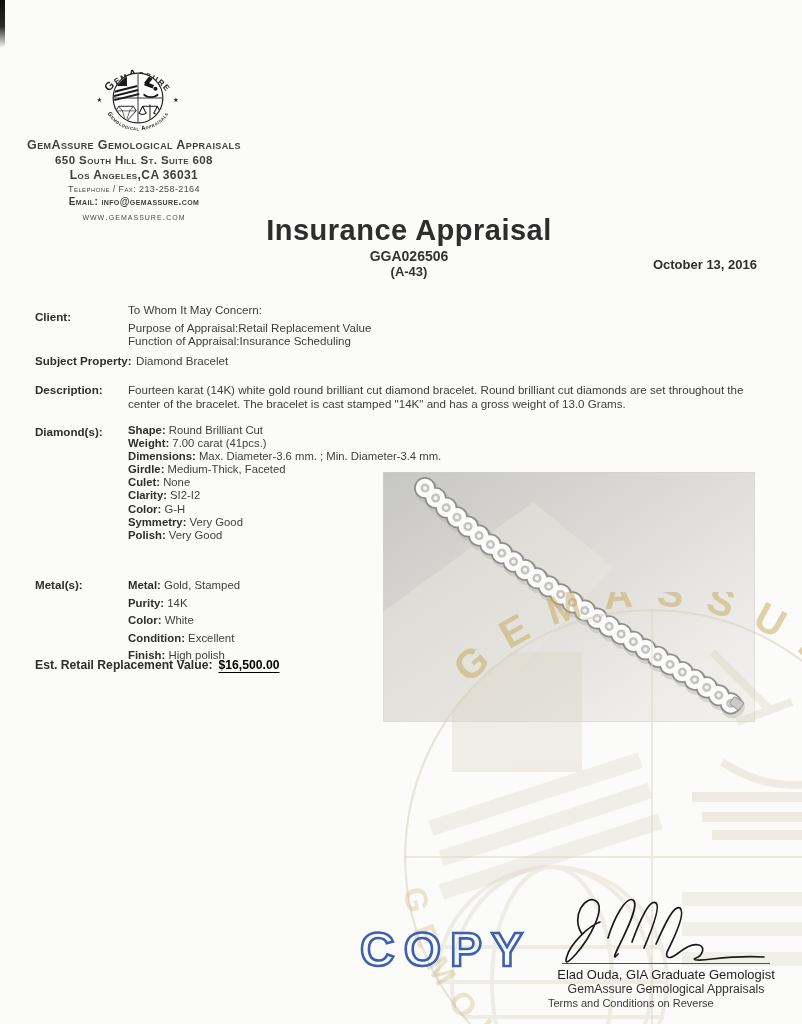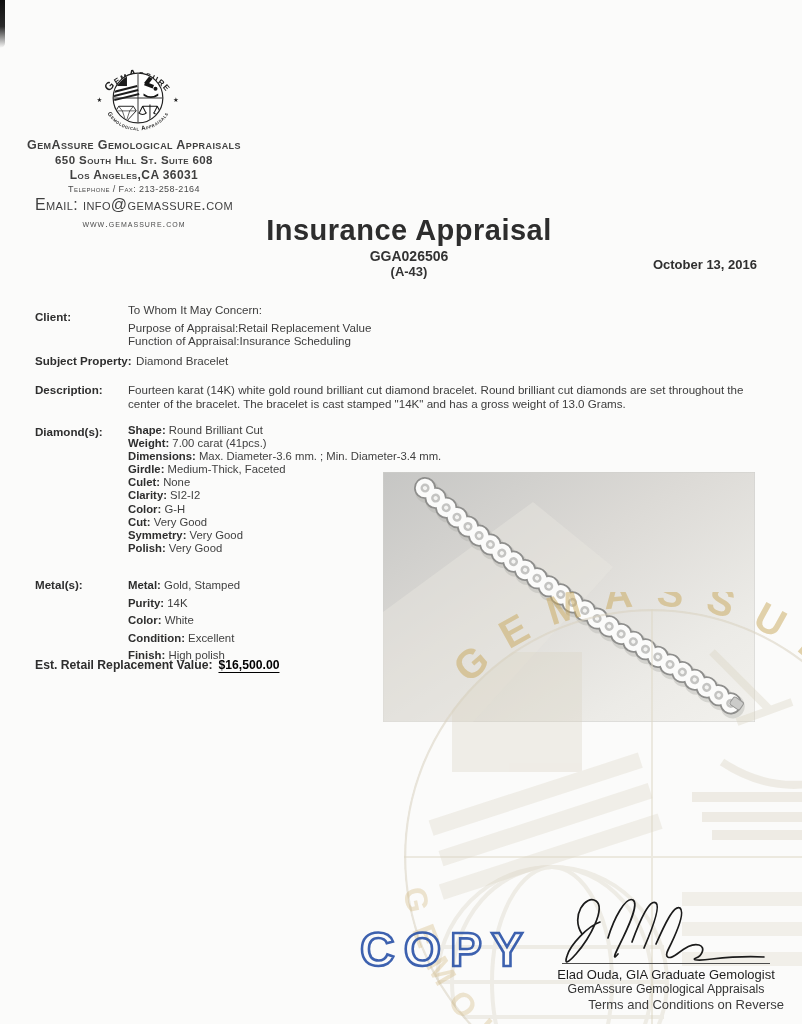--- a/index.html
+++ b/index.html
@@ -17,21 +17,21 @@
     border-bottom-right-radius:6px;}
 
   
   .logo{left:92px;top:52px;width:92px;height:92px;}
   .addr{left:8px;top:138px;width:252px;text-align:center;color:#3f3f3f;}
   .addr .addr-line{font-variant:small-caps;letter-spacing:.4px;line-height:1.18;}
   .addr .addr-line:nth-of-type(1){font-weight:bold;font-size:12.5px;}
   .addr .addr-line:nth-of-type(2){font-weight:bold;font-size:11.5px;margin-top:1px;}
   .addr .addr-line:nth-of-type(3){font-weight:bold;font-size:12px;margin-top:1px;}
   .addr .addr-line:nth-of-type(4){font-size:9px;margin-top:2px;color:#4a4a4a;}
-  .addr .addr-line:nth-of-type(5){font-weight:normal;font-size:16px;margin-top:1px;}
+  .addr .addr-line:nth-of-type(5){font-weight:bold;font-size:10px;margin-top:1px;}
   .addr .addr-line:nth-of-type(6){font-size:9.5px;margin-top:3px;letter-spacing:1px;color:#4a4a4a;}
 
   
   .title{left:9px;top:214px;width:800px;text-align:center;font-size:29px;font-weight:bold;color:#2d2d2d;letter-spacing:.5px;}
   .report-no{left:9px;top:248px;width:800px;text-align:center;font-size:14px;font-weight:bold;color:#333;}
   .report-sub{left:9px;top:264px;width:800px;text-align:center;font-size:13px;font-weight:bold;color:#333;}
   .date{right:45px;top:257px;font-size:13px;font-weight:bold;color:#2f2f2f;}
 
   
   .lbl{font-weight:bold;color:#2e2e2e;font-size:11.6px;}
@@ -60,21 +60,21 @@
   .watermark{left:392px;top:592px;width:560px;height:436px;z-index:2;pointer-events:none;}
 
   
   .stamp{left:358px;top:916px;width:190px;height:66px;z-index:3;}
 
   
   .sig-scribble{left:556px;top:888px;width:214px;height:78px;z-index:3;}
   .sig-line{left:562px;top:963px;width:208px;height:1px;background:#4d4d4d;z-index:3;}
   .sig-name{left:548px;top:967px;width:236px;text-align:center;font-size:13px;color:#1e1e1e;z-index:3;}
   .sig-company{left:548px;top:982px;width:236px;text-align:center;font-size:12.3px;color:#323232;z-index:3;}
-  .sig-terms{left:548px;top:997px;width:236px;text-align:right;font-size:13px;color:#3c3c3c;z-index:3;}
+  .sig-terms{left:548px;top:997px;width:236px;text-align:left;font-size:11px;color:#3c3c3c;z-index:3;}
 </style>
 </head>
 <body>
 
 <div class="abs scan-edge"></div>
 
 <div class="abs logo">
   <svg width="92" height="92" viewBox="0 0 100 100">
     <defs>
       <path id="lt" d="M13,57 A38,38 0 0 1 87,57"></path>
@@ -167,21 +167,20 @@
     <div class="kv"><b>Dimensions:</b> <span>Max. Diameter-3.6 mm. ; Min. Diameter-3.4 mm.</span></div>
 
     <div class="kv"><b>Girdle:</b> <span>Medium-Thick, Faceted</span></div>
 
     <div class="kv"><b>Culet:</b> <span>None</span></div>
 
     <div class="kv"><b>Clarity:</b> <span>SI2-I2</span></div>
 
     <div class="kv"><b>Color:</b> <span>G-H</span></div>
 
-    <div class="kv"><b>Cut:</b> <span>Very Good</span></div>
 
     <div class="kv"><b>Symmetry:</b> <span>Very Good</span></div>
 
     <div class="kv"><b>Polish:</b> <span>Very Good</span></div>
 
   </div>
 
 <div class="abs met-label lbl">Metal(s):</div>
 <div class="abs met-rows">
 

